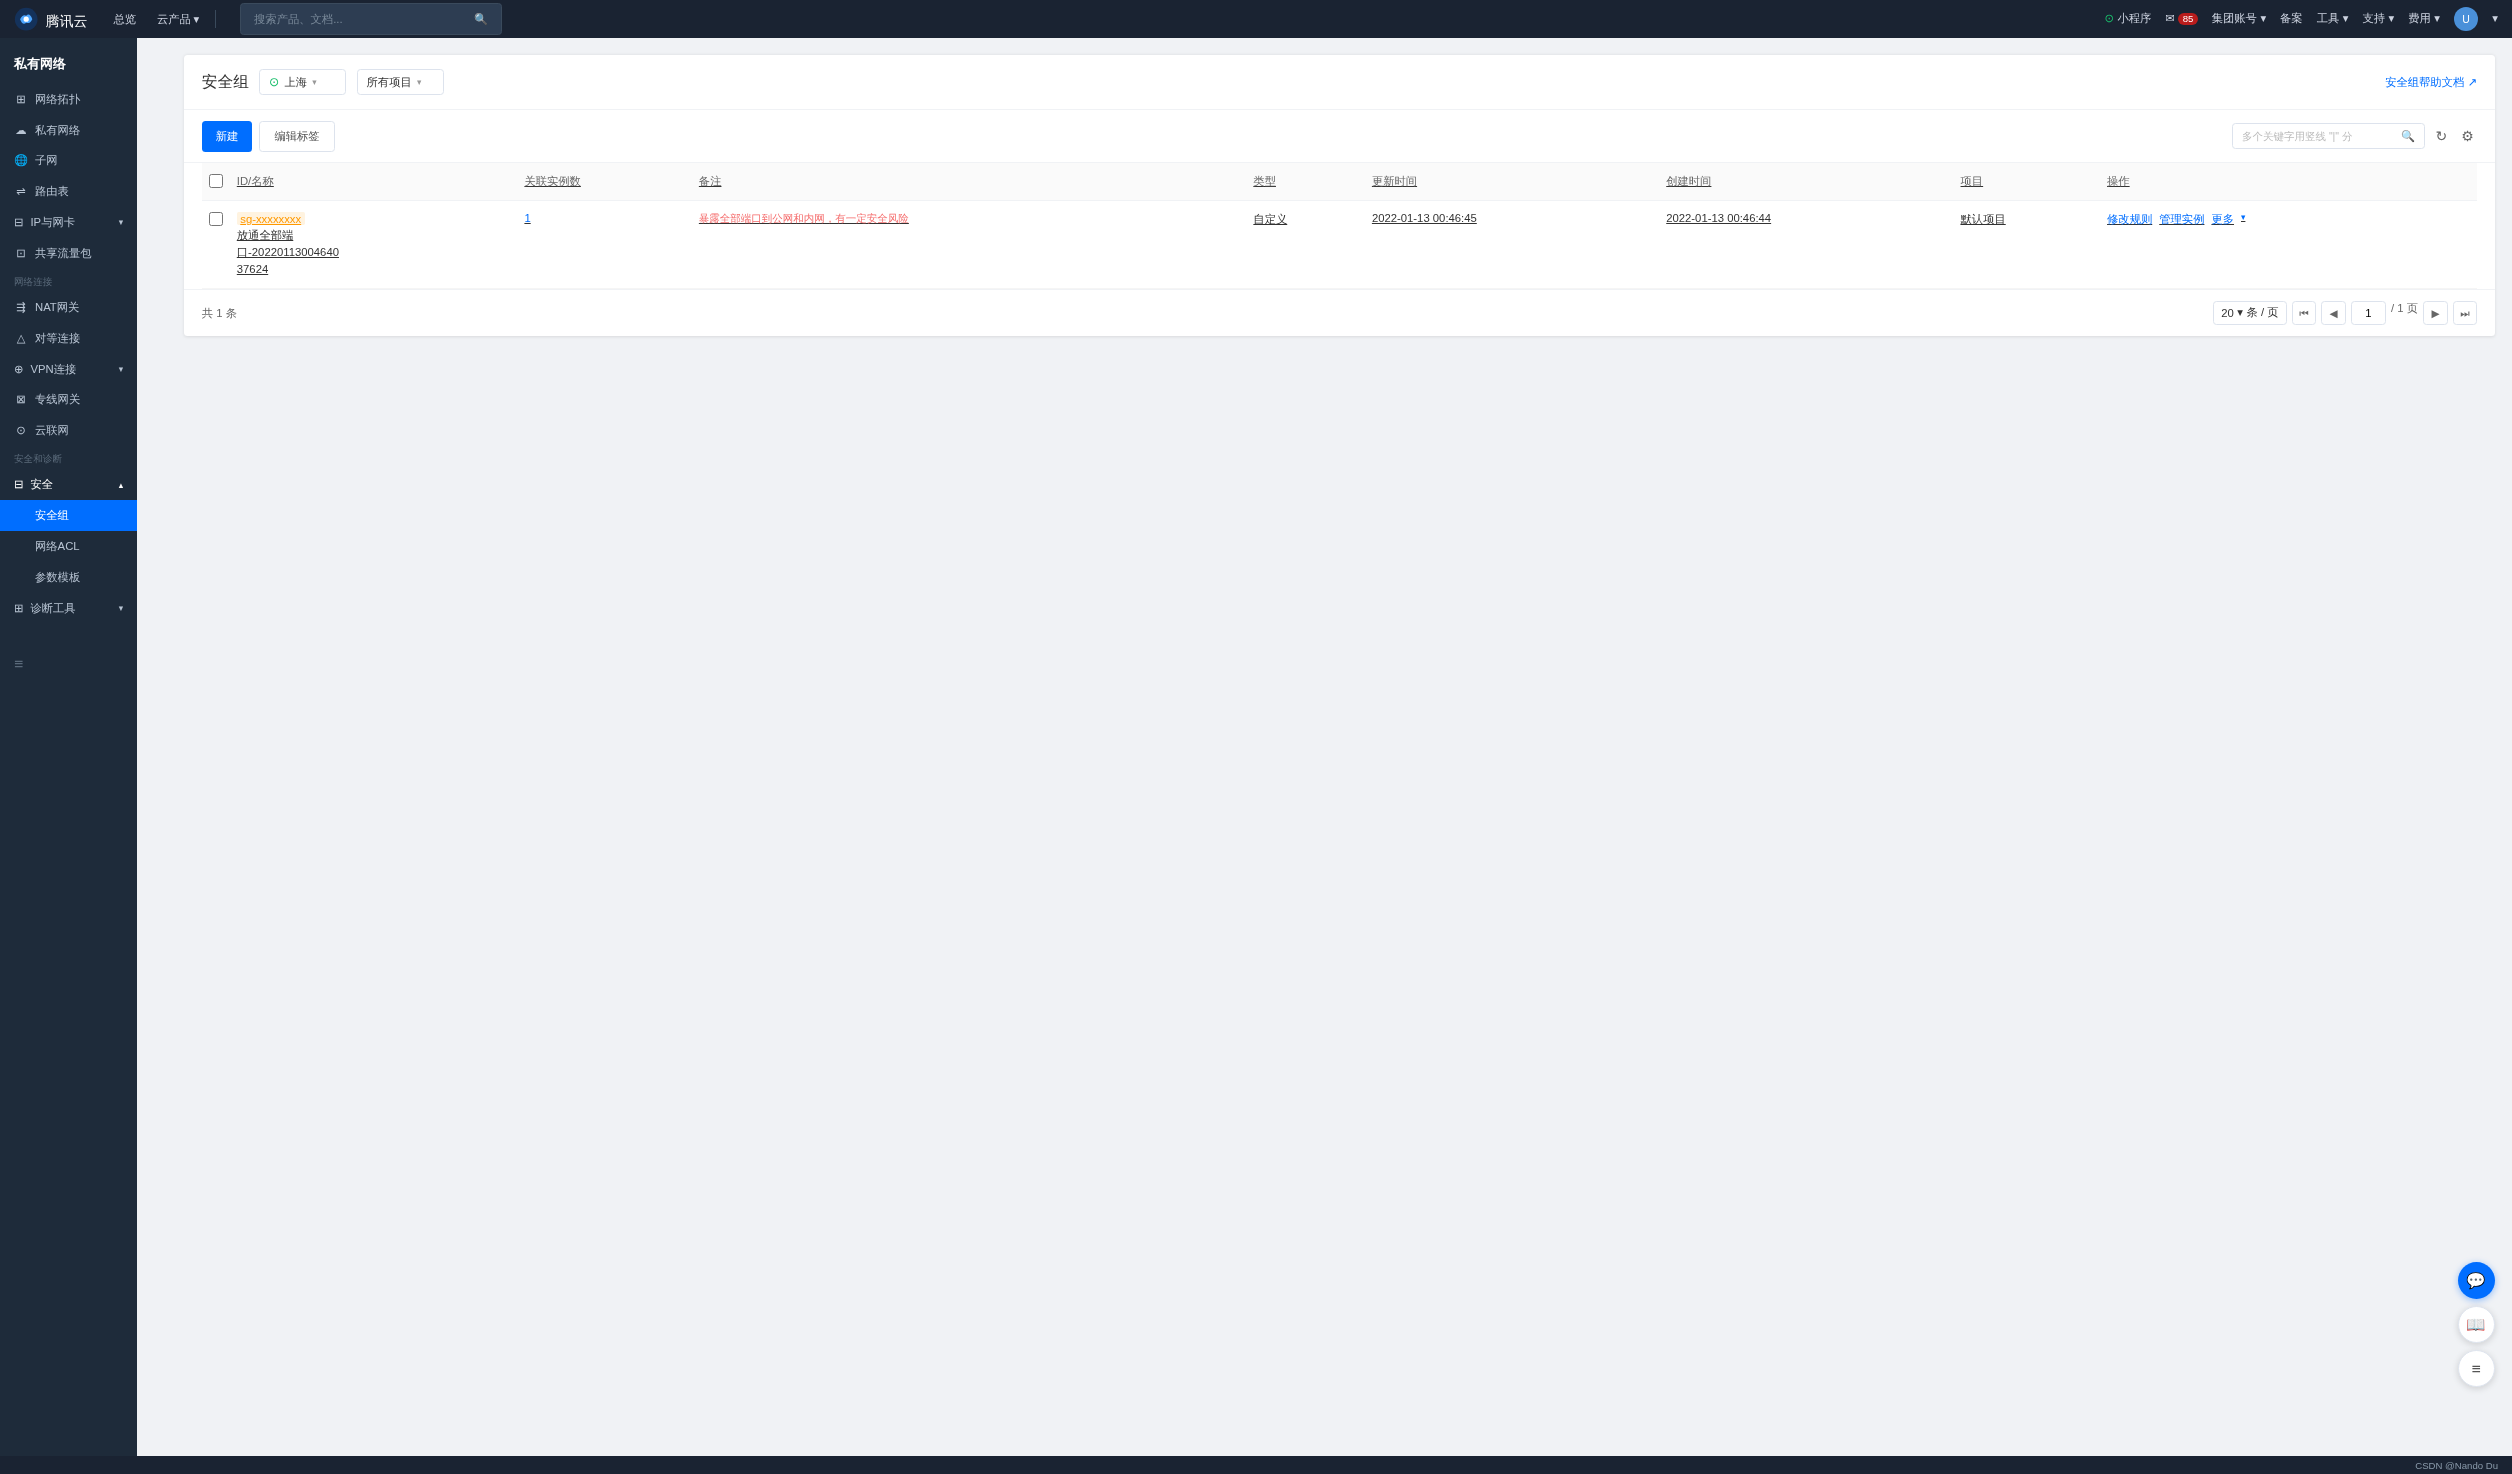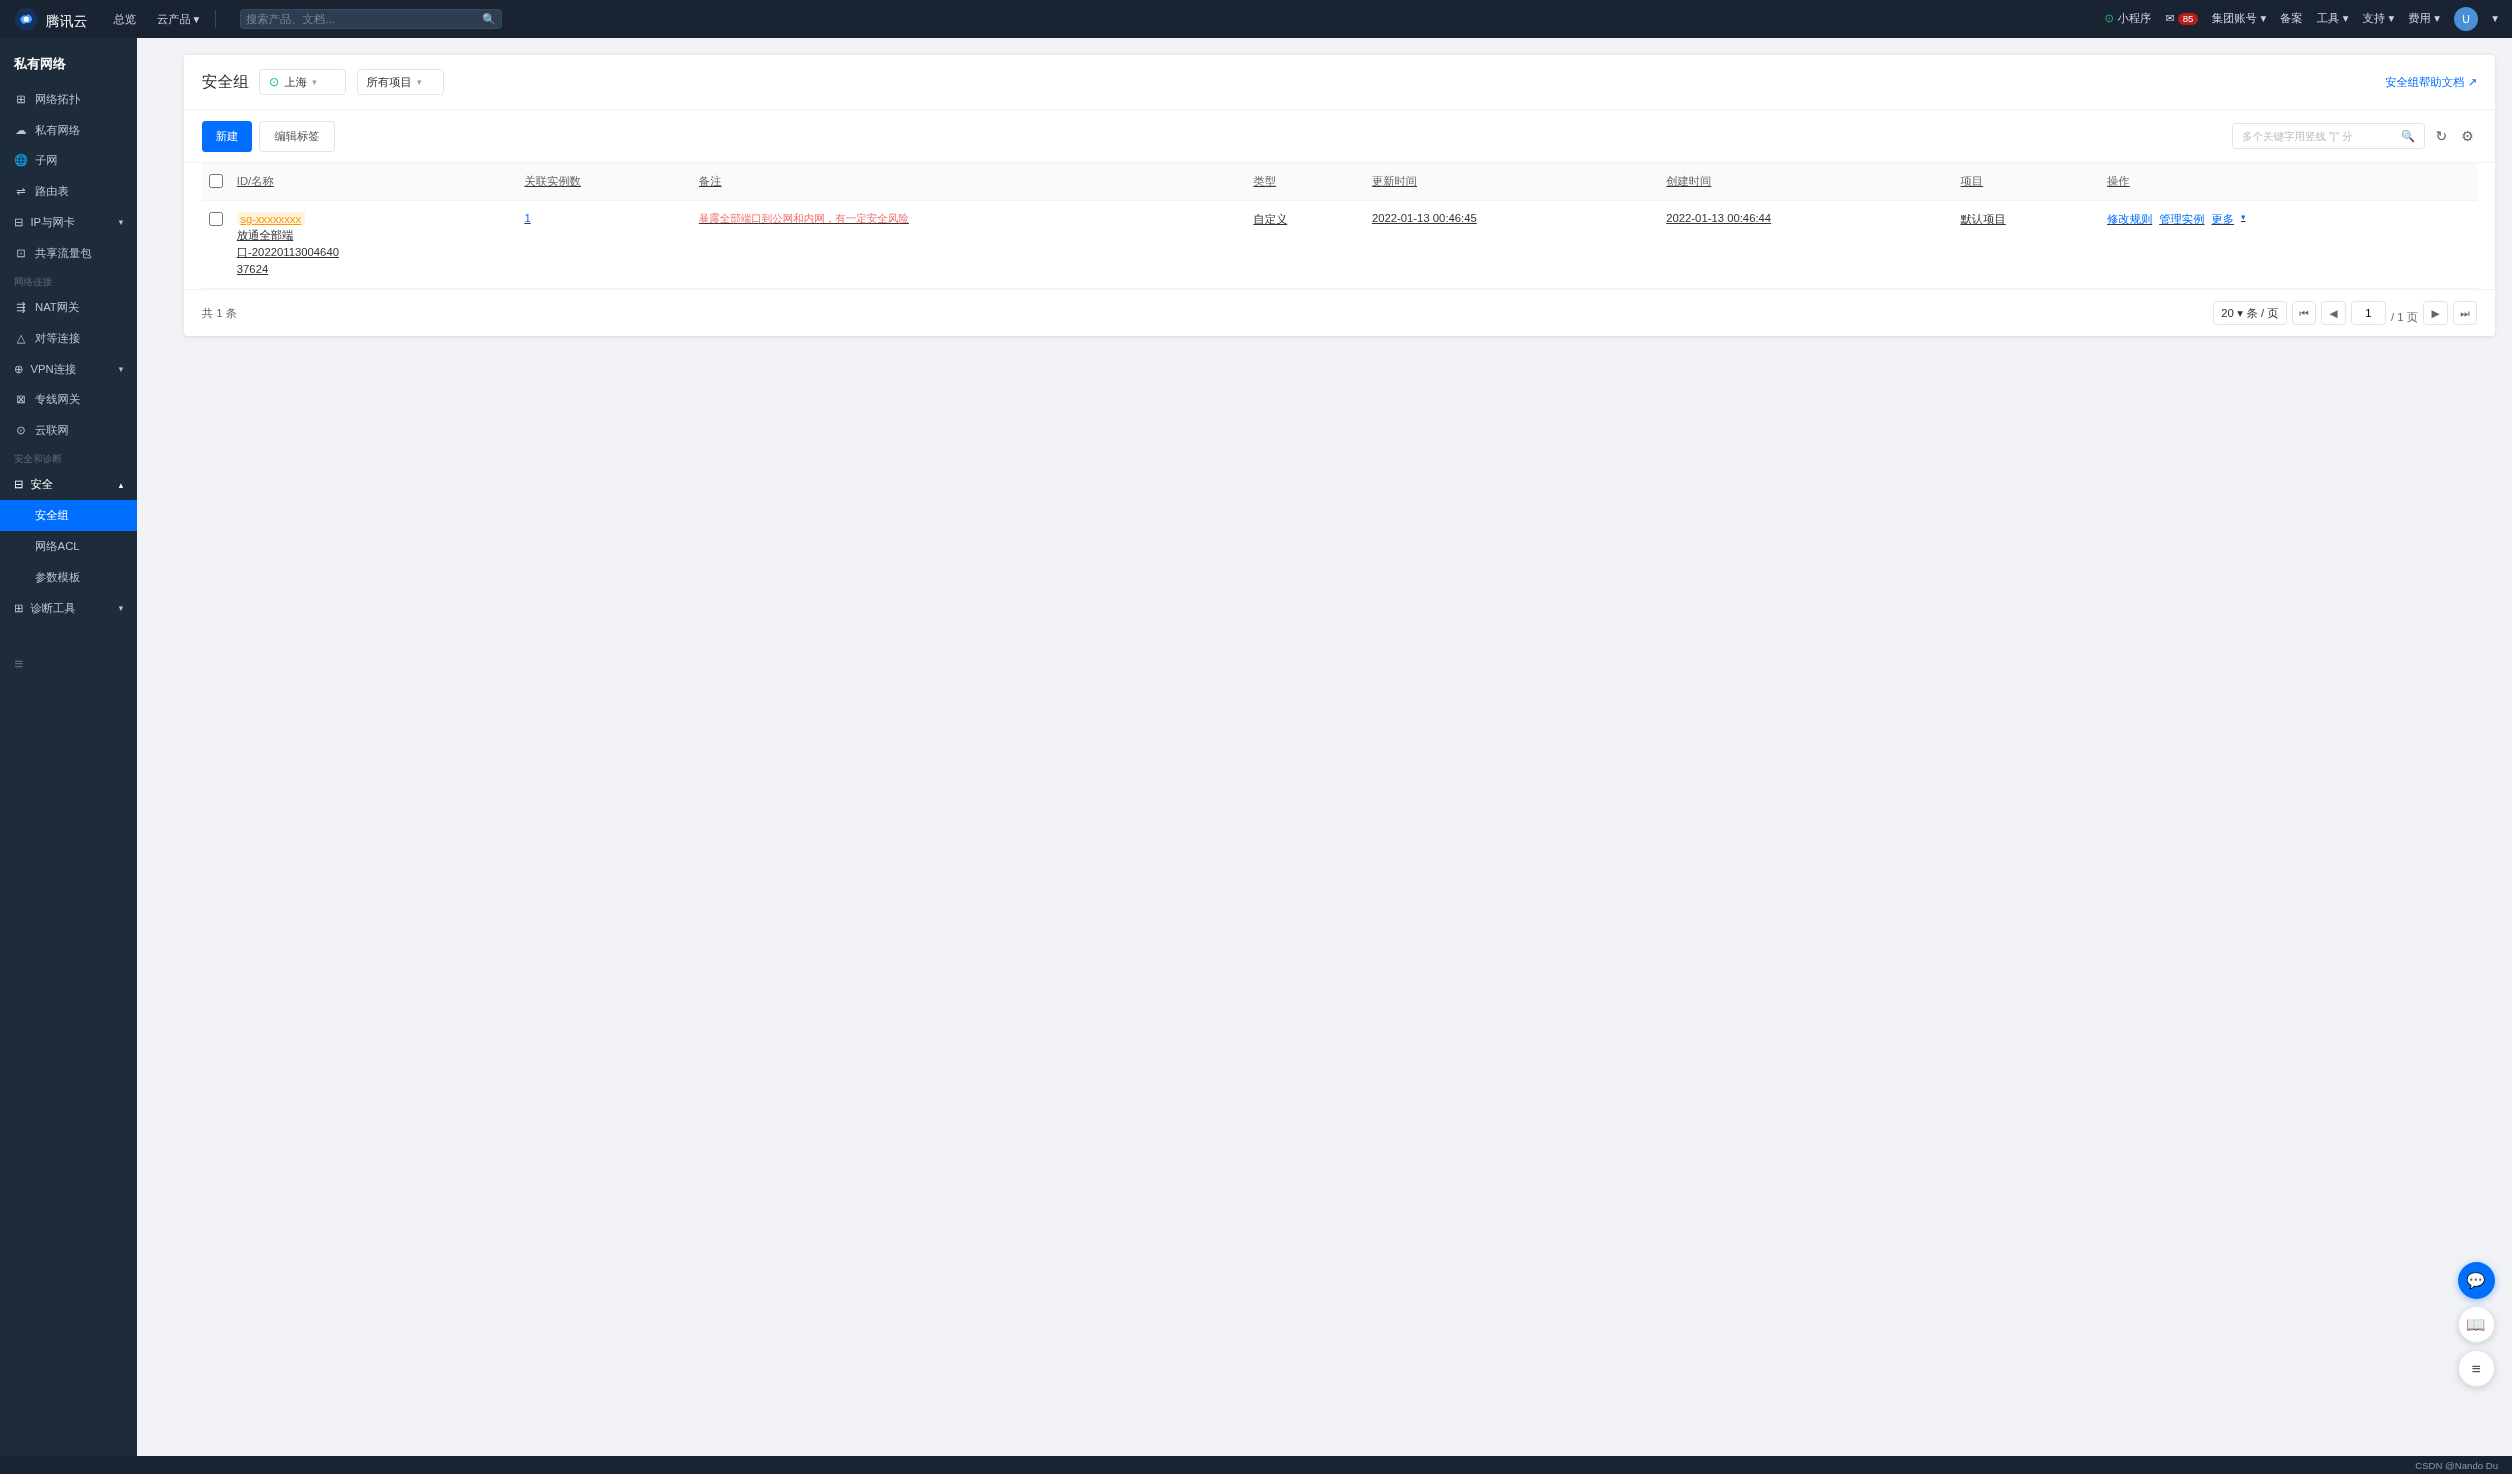--- a/index.html
+++ b/index.html
@@ -24,21 +24,21 @@
     .top-nav .logo-text { color: #fff; font-size: 14px; font-weight: 500; }
     .top-nav .nav-items { display: flex; align-items: center; gap: 3.5px; }
     .top-nav .nav-item {
       padding: 3.5px 8.7px; color: #cdd3e0; font-size: 11.3px; cursor: pointer; border-radius: 2.6px;
     }
     .top-nav .nav-item-with-arrow { display: flex; align-items: center; gap: 2.6px; }
     .top-nav .divider { width: 0.9px; height: 17.4px; background: #3a4a5c; margin: 0 7px; }
     .search-bar {
       flex: 1; max-width: 262px; margin: 0 17.4px;
       background: #2d3d52; border: 0.9px solid #3a4a5c; border-radius: 3.5px;
-      display: flex; align-items: center; padding: 0 5px; height: 20px;
+      display: flex; align-items: center; padding: 0 13px; height: 32px;
     }
     .search-bar input {
       background: transparent; border: none; outline: none; color: #cdd3e0; font-size: 11.3px; flex: 1;
     }
     .search-bar input::placeholder { color: #7a8a9a; }
     .top-nav-right { display: flex; align-items: center; gap: 14px; margin-left: auto; }
     .top-nav-right .nav-right-item { display: flex; align-items: center; gap: 3.5px; color: #cdd3e0; cursor: pointer; font-size: 11.3px; }
     .badge { background: #b91c1c; color: #fff; border-radius: 8.7px; padding: 0.9px 4.4px; font-size: 9.6px; }
     .avatar { width: 24.4px; height: 24.4px; border-radius: 50%; background: #4a90d9; display: flex; align-items: center; justify-content: center; color: #fff; font-size: 10.5px; }
 
@@ -131,21 +131,21 @@
     .link-blue { color: #006eff; cursor: pointer; }
     .name-id { color: #ff9900; text-decoration: underline; cursor: pointer; font-size: 11.3px; }
     .action-links { display: flex; gap: 7px; align-items: flex-start; }
 
     
     .pagination {
       display: flex; align-items: center; justify-content: space-between;
       padding: 10.5px 17.4px; border-top: 0.9px solid #f0f2f5;
     }
     .pagination-total { color: #666; font-size: 11.3px; }
-    .pagination-controls { display: flex; align-items: flex-end; gap: 5.2px; }
+    .pagination-controls { display: flex; align-items: flex-start; gap: 5.2px; }
     .page-size-select {
       border: 0.9px solid #dde3ed; border-radius: 3.5px; padding: 3.5px 7px;
       font-size: 11.3px; cursor: pointer; display: flex; align-items: center; gap: 3.5px;
     }
     .pagination-btn {
       border: 0.9px solid #dde3ed; background: #fff; border-radius: 3.5px;
       width: 24.4px; height: 24.4px; display: flex; align-items: center; justify-content: center;
       cursor: pointer; color: #666; font-size: 10.5px;
     }
     .pagination-btn:disabled { color: #ccc; cursor: not-allowed; }

